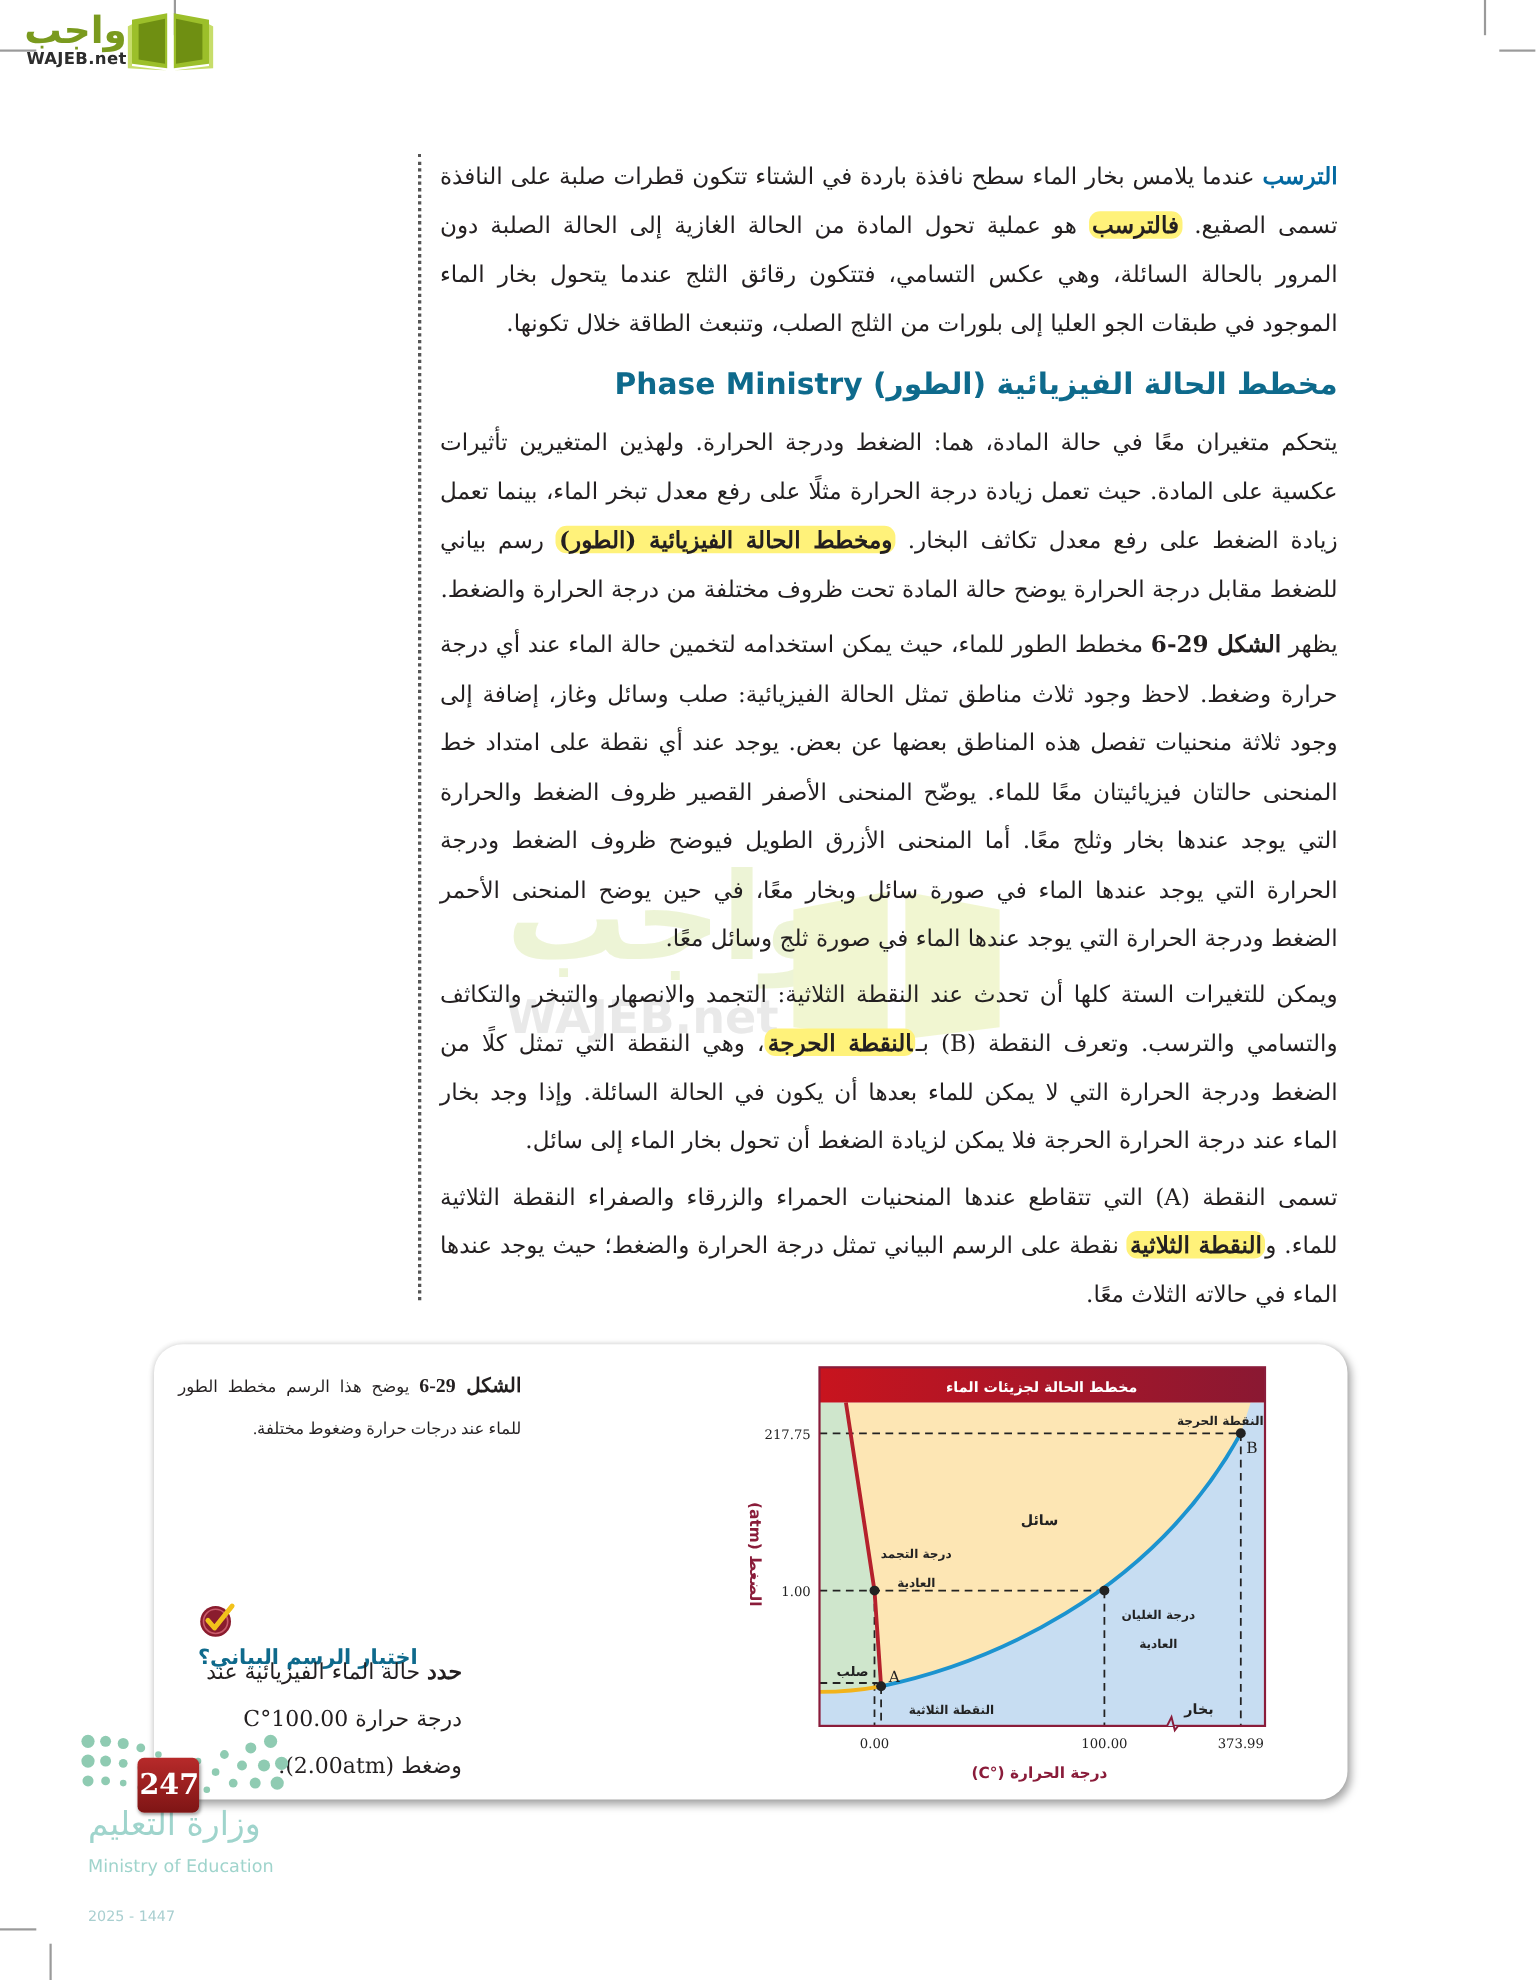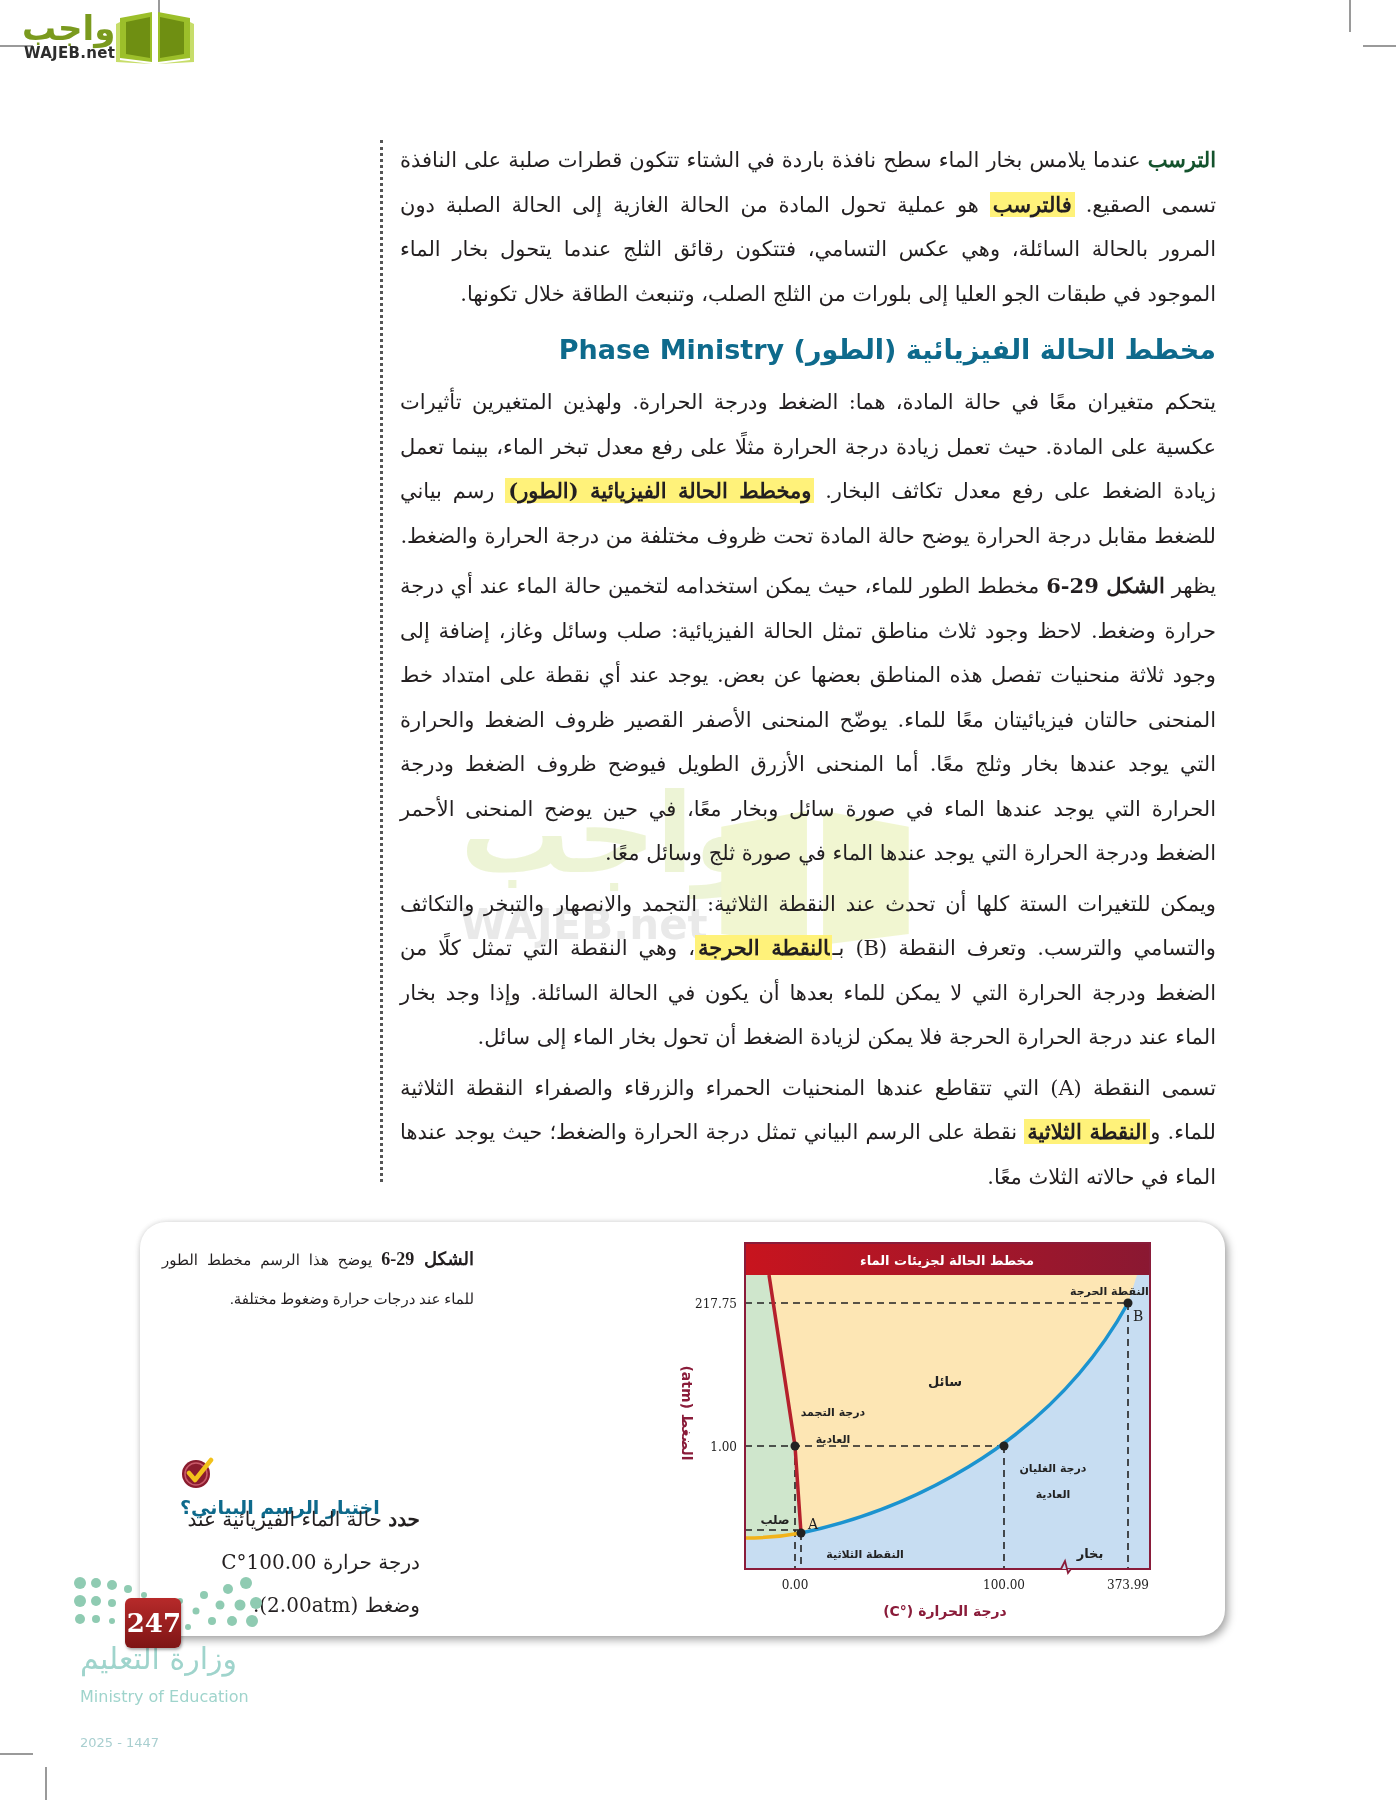--- a/index.html
+++ b/index.html
@@ -5,22 +5,22 @@
   html, body { margin:0; padding:0; background:#ffffff; }
   body { width:1396px; height:1800px; position:relative; overflow:hidden; font-family:"DejaVu Sans", sans-serif; color:#231f20; }
   .crop { position:absolute; background:#9a9a9a; }
   .logo { position:absolute; left:10px; top:6px; width:180px; height:64px; }
   .logo .ar { position:absolute; left:12px; top:2px; font-size:34px; font-weight:bold; color:#7a9a1e; direction:rtl; }
   .logo .en { position:absolute; left:14px; top:38px; font-size:15px; font-weight:bold; color:#2d2d2d; letter-spacing:0.3px; }
   .logo .book { position:absolute; left:106px; top:2px; width:78px; height:56px; }
   .divider { position:absolute; left:380px; top:140px; width:0; height:1042px; border-left:3px dotted #555; }
   .text-col { position:absolute; left:400px; top:138px; width:816px; direction:rtl; text-align:justify; font-family:"DejaVu Serif", serif; font-size:21px; line-height:44.5px; }
   .text-col p { margin:0 0 6px 0; }
-  .term-red { color:#14532d; font-weight:bold; }
-  .hl { background:#fff27a; font-weight:bold; padding:0 3px; }
+  .term-red { color:#0369a1; font-weight:bold; }
+  .hl { background:#fff27a; font-weight:bold; padding:0 3px;border-radius:10px; }
   .bold { font-weight:bold;text-align:right; }
   .section-title { font-family:"DejaVu Sans", sans-serif; font-weight:bold; color:#0e6a8c; font-size:27px; line-height:44px; margin:12px 0 8px 0; }
   .watermark { position:absolute; left:460px; top:790px; width:480px; height:170px; opacity:0.45; pointer-events:none; }
   .wm-ar { position:absolute; left:0; top:-20px; font-size:110px; font-weight:bold; color:#d9e8a6; direction:rtl; }
   .wm-en { position:absolute; left:0; top:110px; font-size:42px; font-weight:bold; color:#cfcfcf; }
   .wm-book { position:absolute; left:250px; top:10px; width:210px; height:150px; }
   .fig-box { position:absolute; left:140px; top:1222px; width:1085px; height:414px; background:#fff; border-radius:26px; box-shadow: 3px 4px 8px rgba(0,0,0,0.35), -1px -1px 4px rgba(0,0,0,0.08); }
   .caption { position:absolute; left:162px; top:1240px; width:312px; direction:rtl; text-align:justify; font-family:Liberation Serif, serif; font-size:15px; line-height:39px; color:#231f20; }
   .caption .fig-label { font-weight:bold; font-size:18px; }
   .check-title { position:absolute; left:180px; top:1456px; width:290px; direction:rtl; text-align:right; font-family:"DejaVu Sans", sans-serif; font-weight:bold; font-size:19px; color:#0e6a8c; display:flex; flex-direction:column; align-items:flex-end; justify-content:flex-start; gap:6px; }

